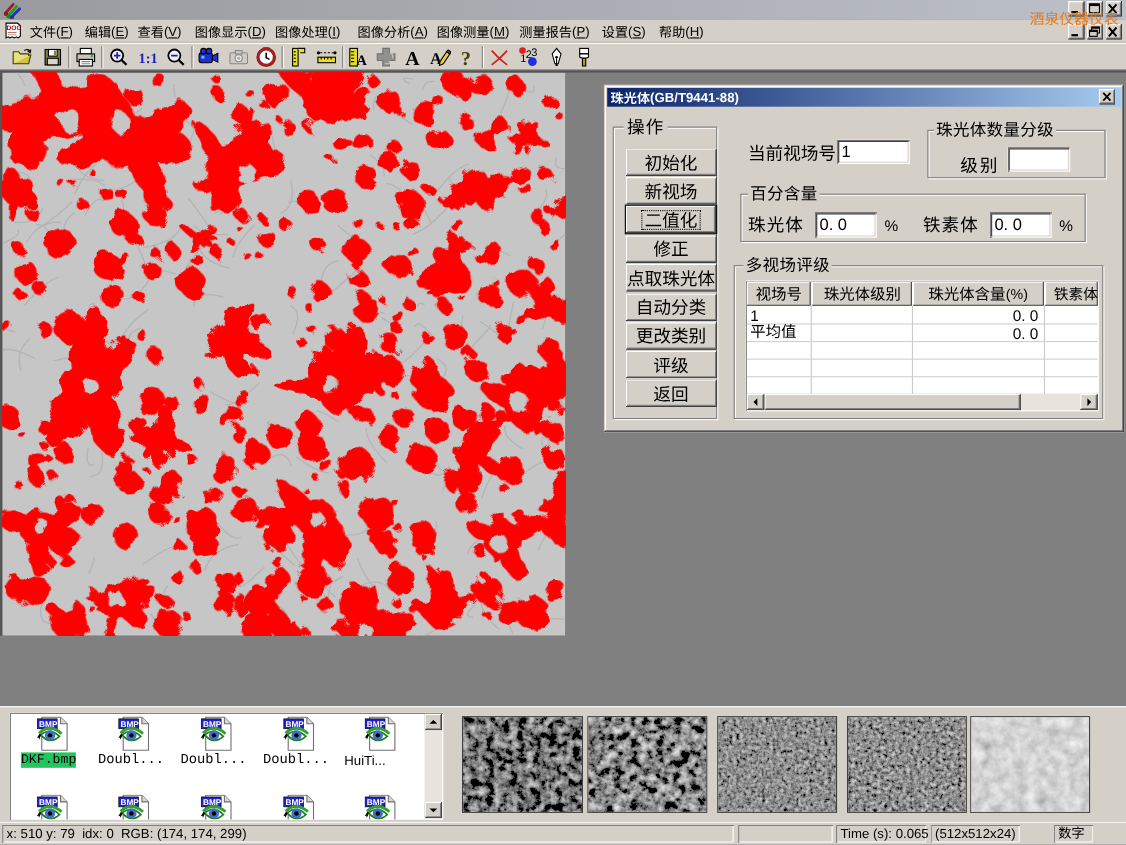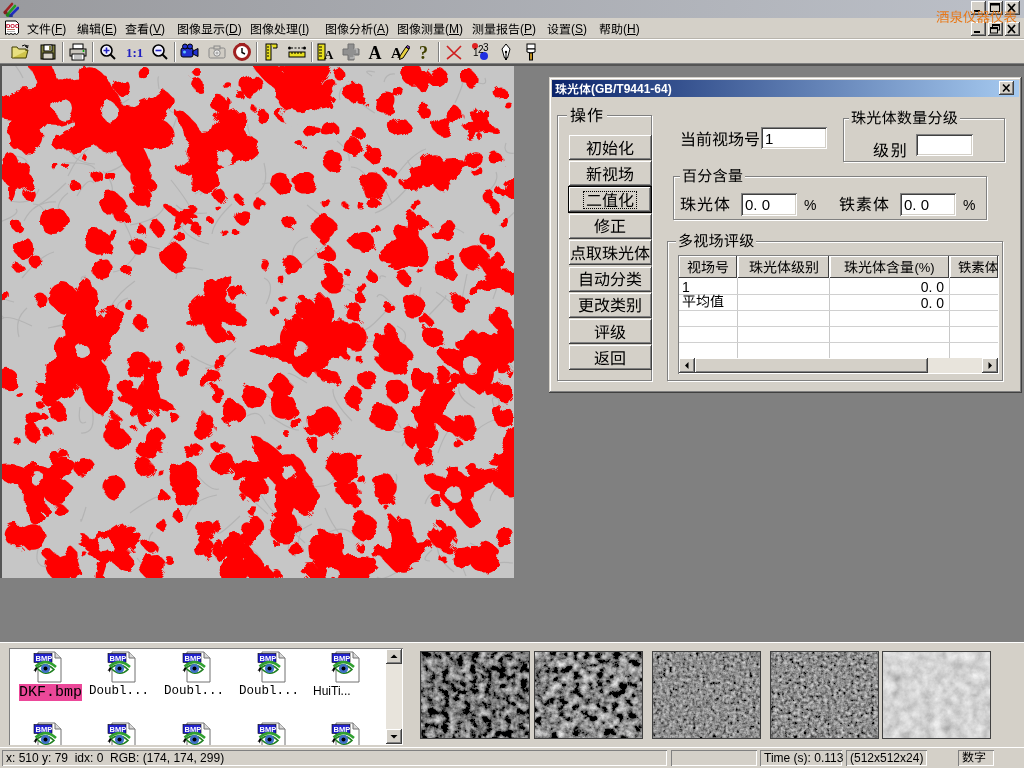--- a/index.html
+++ b/index.html
@@ -1159,21 +1159,21 @@
 <div class="abs" style="left:0;top:66px;width:2px;height:512px;background:#555"></div>
 <div class="abs" style="left:549px;top:77px;width:473px;height:316px;background:#d4d0c8;box-shadow:inset -1px -1px 0 #404040,inset 1px 1px 0 #d4d0c8,inset -2px -2px 0 #808080,inset 2px 2px 0 #fff;z-index:50"></div>
 <div class="abs row" style="left:552px;top:80px;width:467px;height:17px;background:linear-gradient(90deg,#0b246a,#a6caf0);z-index:51;padding-left:3px">
     <svg width="36" height="12" viewBox="0 0 36 12">
       <g fill="#fff" transform="translate(0,10.56) scale(0.01200,-0.01200)">
         <use href="#g38" x="0"></use>
         <use href="#g39" x="1000"></use>
         <use href="#g40" x="2000"></use>
       </g>
     </svg>
-    <span style="color:#fff;font-weight:bold;font-size:12px">(GB/T9441-64)</span>
+    <span style="color:#fff;font-weight:bold;font-size:12px">(GB/T9441-88)</span>
   </div>
 <div class="abs raised btn" style="left:999px;top:81px;width:15px;height:14px;z-index:52">
     <svg width="15" height="14" viewBox="0 0 15 14" style="">
       <path d="M4 3.5 L10.5 10.5 M10.5 3.5 L4 10.5" stroke="#000" stroke-width="1.6"></path>
     </svg>
   </div>
 <div class="abs" style="left:557px;top:115px;z-index:51">
     <div class="etch" style="width:95px;height:266px"></div>
   </div>
 <div class="abs" style="left:567px;top:107px;z-index:51">
@@ -1508,21 +1508,21 @@
       <path d="M25 1 L25 7 L31 7" fill="#d8d8d8" stroke="#707070"></path>
       <rect x="4" y="2.5" width="18" height="9" fill="#2222cc" stroke="#000" stroke-width="0.6"></rect>
       <text x="5.5" y="10" font-size="7.5" font-weight="bold" fill="#fff" font-family="Liberation Sans">BMP</text>
       <path d="M7 17 q8.5 -7 17 1.5 q-8.5 8 -17 -1.5" fill="#fff" stroke="#208020" stroke-width="1.6"></path>
       <circle cx="15.5" cy="17.5" r="4.6" fill="#4070c8"></circle>
       <circle cx="15.5" cy="17.5" r="2" fill="#000"></circle>
       <path d="M5.5 15.5 q10 -9 20.5 0.5" fill="none" stroke="#30a030" stroke-width="2.6"></path>
       <path d="M6 16 l-2.5 4 1.5 -0.5 0.5 2 2 -4.5" fill="#000"></path>
     </svg>
   </div>
-<div class="abs" style="left:19px;top:684px;z-index:6;background:#ec4899;font-family:'Liberation Mono',monospace;font-size:15px;white-space:pre">DKF.bmp</div>
+<div class="abs" style="left:19px;top:684px;z-index:6;background:#22c55e;font-family:'Liberation Mono',monospace;font-size:12px;white-space:pre">DKF.bmp</div>
 <div class="abs" style="left:104px;top:651px;z-index:6">
     <svg width="34" height="32" viewBox="0 0 34 32" style="">
       <path d="M8 1 H25 L31 7 V31 H8 Z" fill="#fff" stroke="#707070"></path>
       <path d="M25 1 L25 7 L31 7" fill="#d8d8d8" stroke="#707070"></path>
       <rect x="4" y="2.5" width="18" height="9" fill="#2222cc" stroke="#000" stroke-width="0.6"></rect>
       <text x="5.5" y="10" font-size="7.5" font-weight="bold" fill="#fff" font-family="Liberation Sans">BMP</text>
       <path d="M7 17 q8.5 -7 17 1.5 q-8.5 8 -17 -1.5" fill="#fff" stroke="#208020" stroke-width="1.6"></path>
       <circle cx="15.5" cy="17.5" r="4.6" fill="#4070c8"></circle>
       <circle cx="15.5" cy="17.5" r="2" fill="#000"></circle>
       <path d="M5.5 15.5 q10 -9 20.5 0.5" fill="none" stroke="#30a030" stroke-width="2.6"></path>
@@ -1714,21 +1714,21 @@
           <feFuncG type="linear" slope="1.0" intercept="0.16"></feFuncG>
           <feFuncB type="linear" slope="1.0" intercept="0.16"></feFuncB>
         </feComponentTransfer>
       </filter>
       <rect width="107" height="86" filter="url(#t7)"></rect>
     </svg>
   </div>
 <div class="abs" style="left:0;top:747px;width:1024px;height:21px;background:#d4d0c8;border-top:1px solid #fff"></div>
 <div class="abs sunkenthin" style="left:2px;top:750px;width:665px;height:16px;background:#d4d0c8;font-size:12px;padding:1px 0 0 4px;white-space:pre">x: 510 y: 79  idx: 0  RGB: (174, 174, 299)</div>
 <div class="abs sunkenthin" style="left:671px;top:750px;width:86px;height:16px;background:#d4d0c8;font-size:12px;padding:1px 0 0 4px;white-space:pre"></div>
-<div class="abs sunkenthin" style="left:760px;top:750px;width:82px;height:16px;background:#d4d0c8;font-size:12px;padding:1px 0 0 4px;white-space:pre">Time (s): 0.113</div>
+<div class="abs sunkenthin" style="left:760px;top:750px;width:82px;height:16px;background:#d4d0c8;font-size:12px;padding:1px 0 0 4px;white-space:pre">Time (s): 0.065</div>
 <div class="abs sunkenthin" style="left:846px;top:750px;width:81px;height:16px;background:#d4d0c8;font-size:12px;padding:1px 0 0 4px;white-space:pre">(512x512x24)</div>
 <div class="abs sunkenthin" style="left:958px;top:750px;width:36px;height:16px;background:#d4d0c8;padding:1px 0 0 4px">
     <svg width="24" height="12" viewBox="0 0 24 12">
       <g fill="#000" transform="translate(0,10.56) scale(0.01200,-0.01200)">
         <use href="#g71" x="0"></use>
         <use href="#g79" x="1000"></use>
       </g>
     </svg>
   </div>
 </body></html>

